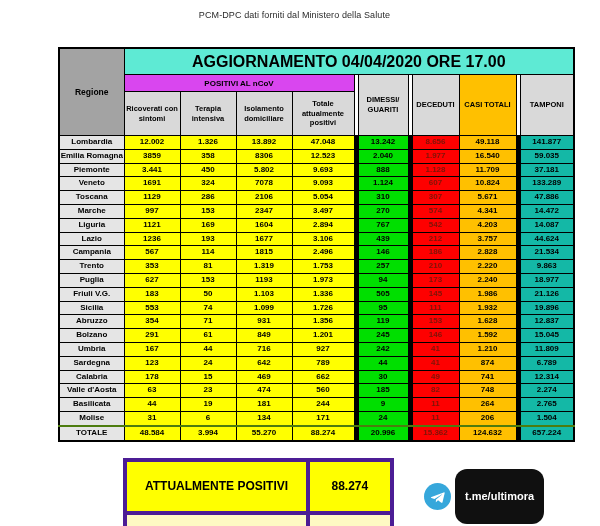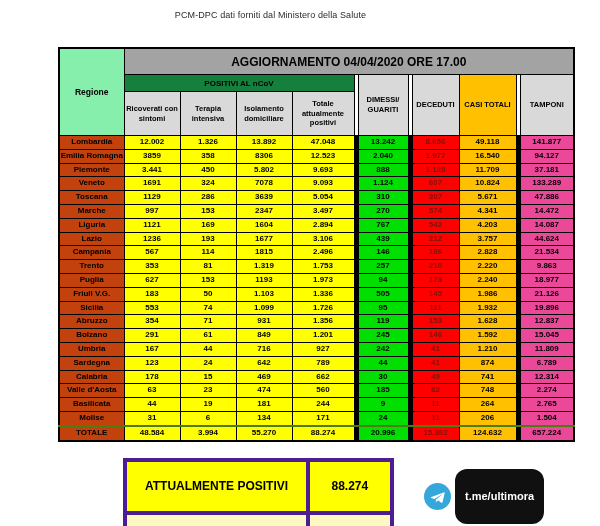--- a/index.html
+++ b/index.html
@@ -1,39 +1,39 @@
 <!DOCTYPE html>
 <html><head>
 <meta charset="utf-8">
 <style>
   html,body{margin:0;padding:0;background:#fff;}
   .page{position:relative;width:600px;height:526px;background:#ffffff;overflow:hidden;
         font-family:"Liberation Sans",sans-serif;color:#000;}
   .title{position:absolute;top:10px;left:0;width:541px;text-align:center;
-         font-size:9px;color:#2b2b2b;letter-spacing:.1px;}
+         font-size:9px;color:#2b2b2b;letter-spacing:.1px;padding-left:24px;}
 
   
   table.main{position:absolute;left:58px;top:47px;border-collapse:collapse;table-layout:fixed;
              border:2px solid #000;}
   table.main td{border:1px solid #000;text-align:center;vertical-align:middle;
                 font-weight:bold;padding:0;overflow:hidden;}
-  td.regione-h{background:#86efac;font-size:8.5px;border-right:2px solid #000;}
-  td.agg{background:#a3a3a3;height:25px;font-size:12px;border-bottom:2px solid #000;}
-  td.pos-group{background:#15803d;height:16px;font-size:8px;}
+  td.regione-h{background:#a3a3a3;font-size:8.5px;border-right:2px solid #000;}
+  td.agg{background:#5eead4;height:25px;font-size:16px;border-bottom:2px solid #000;}
+  td.pos-group{background:#d946ef;height:16px;font-size:8px;}
   td.sub{background:#d9d9d9;height:43px;font-size:7.5px;line-height:1.3;border-bottom:2px solid #000;padding:0 2px;}
   td.tall{background:#d9d9d9;font-size:7.5px;line-height:1.3;border-bottom:2px solid #000;padding:0 2px;}
   td.casi-h{background:#ffc000;}
   td.hgap{background:#ffffff;border-top:none;border-bottom:none;}
   .dbody td{height:12.8px;font-size:8px;line-height:12.8px;white-space:nowrap;}
-  td.rname{background:#c2410c;border-right:2px solid #000;}
+  td.rname{background:#e5e5e5;border-right:2px solid #000;}
   td.y{background:#ffff00;}
   td.g{background:#00df00;}
   td.r{background:#fe0000;color:#7d1408;}
   td.o{background:#ffc000;margin-left:37px;}
-  td.t{background:#ec4899;}
+  td.t{background:#14b8a6;}
   td.dgap{background:#000000;}
   tr.total td{border-top:2px solid #4d7c0f;}
 
   
   table.summary{position:absolute;left:123px;top:458px;border-collapse:collapse;table-layout:fixed;
                 border:2px solid #000;}
   table.summary td{border:4px solid #4c1d95;height:12.5px;line-height:12.5px;text-align:center;
                    font-size:12px;font-weight:bold;padding:18px;white-space:nowrap;}
   tr.yellow td{background:#ffff00;color:#000;}
   tr.green  td{background:#fef9c3;color:#6e2a1a;}
@@ -115,21 +115,21 @@
           <td class="y">3859</td>
           <td class="y">358</td>
           <td class="y">8306</td>
           <td class="y">12.523</td>
           <td class="dgap"></td>
           <td class="g">2.040</td>
           <td class="dgap"></td>
           <td class="r">1.977</td>
           <td class="o">16.540</td>
           <td class="dgap"></td>
-          <td class="t">94.127</td>
+          <td class="t">59.035</td>
         </tr>
 
         <tr>
           <td class="rname">Piemonte</td>
           <td class="y">3.441</td>
           <td class="y">450</td>
           <td class="y">5.802</td>
           <td class="y">9.693</td>
           <td class="dgap"></td>
           <td class="g">888</td>
@@ -152,21 +152,21 @@
           <td class="r">607</td>
           <td class="o">10.824</td>
           <td class="dgap"></td>
           <td class="t">133.289</td>
         </tr>
 
         <tr>
           <td class="rname">Toscana</td>
           <td class="y">1129</td>
           <td class="y">286</td>
-          <td class="y">3639</td>
+          <td class="y">2106</td>
           <td class="y">5.054</td>
           <td class="dgap"></td>
           <td class="g">310</td>
           <td class="dgap"></td>
           <td class="r">307</td>
           <td class="o">5.671</td>
           <td class="dgap"></td>
           <td class="t">47.886</td>
         </tr>
 

